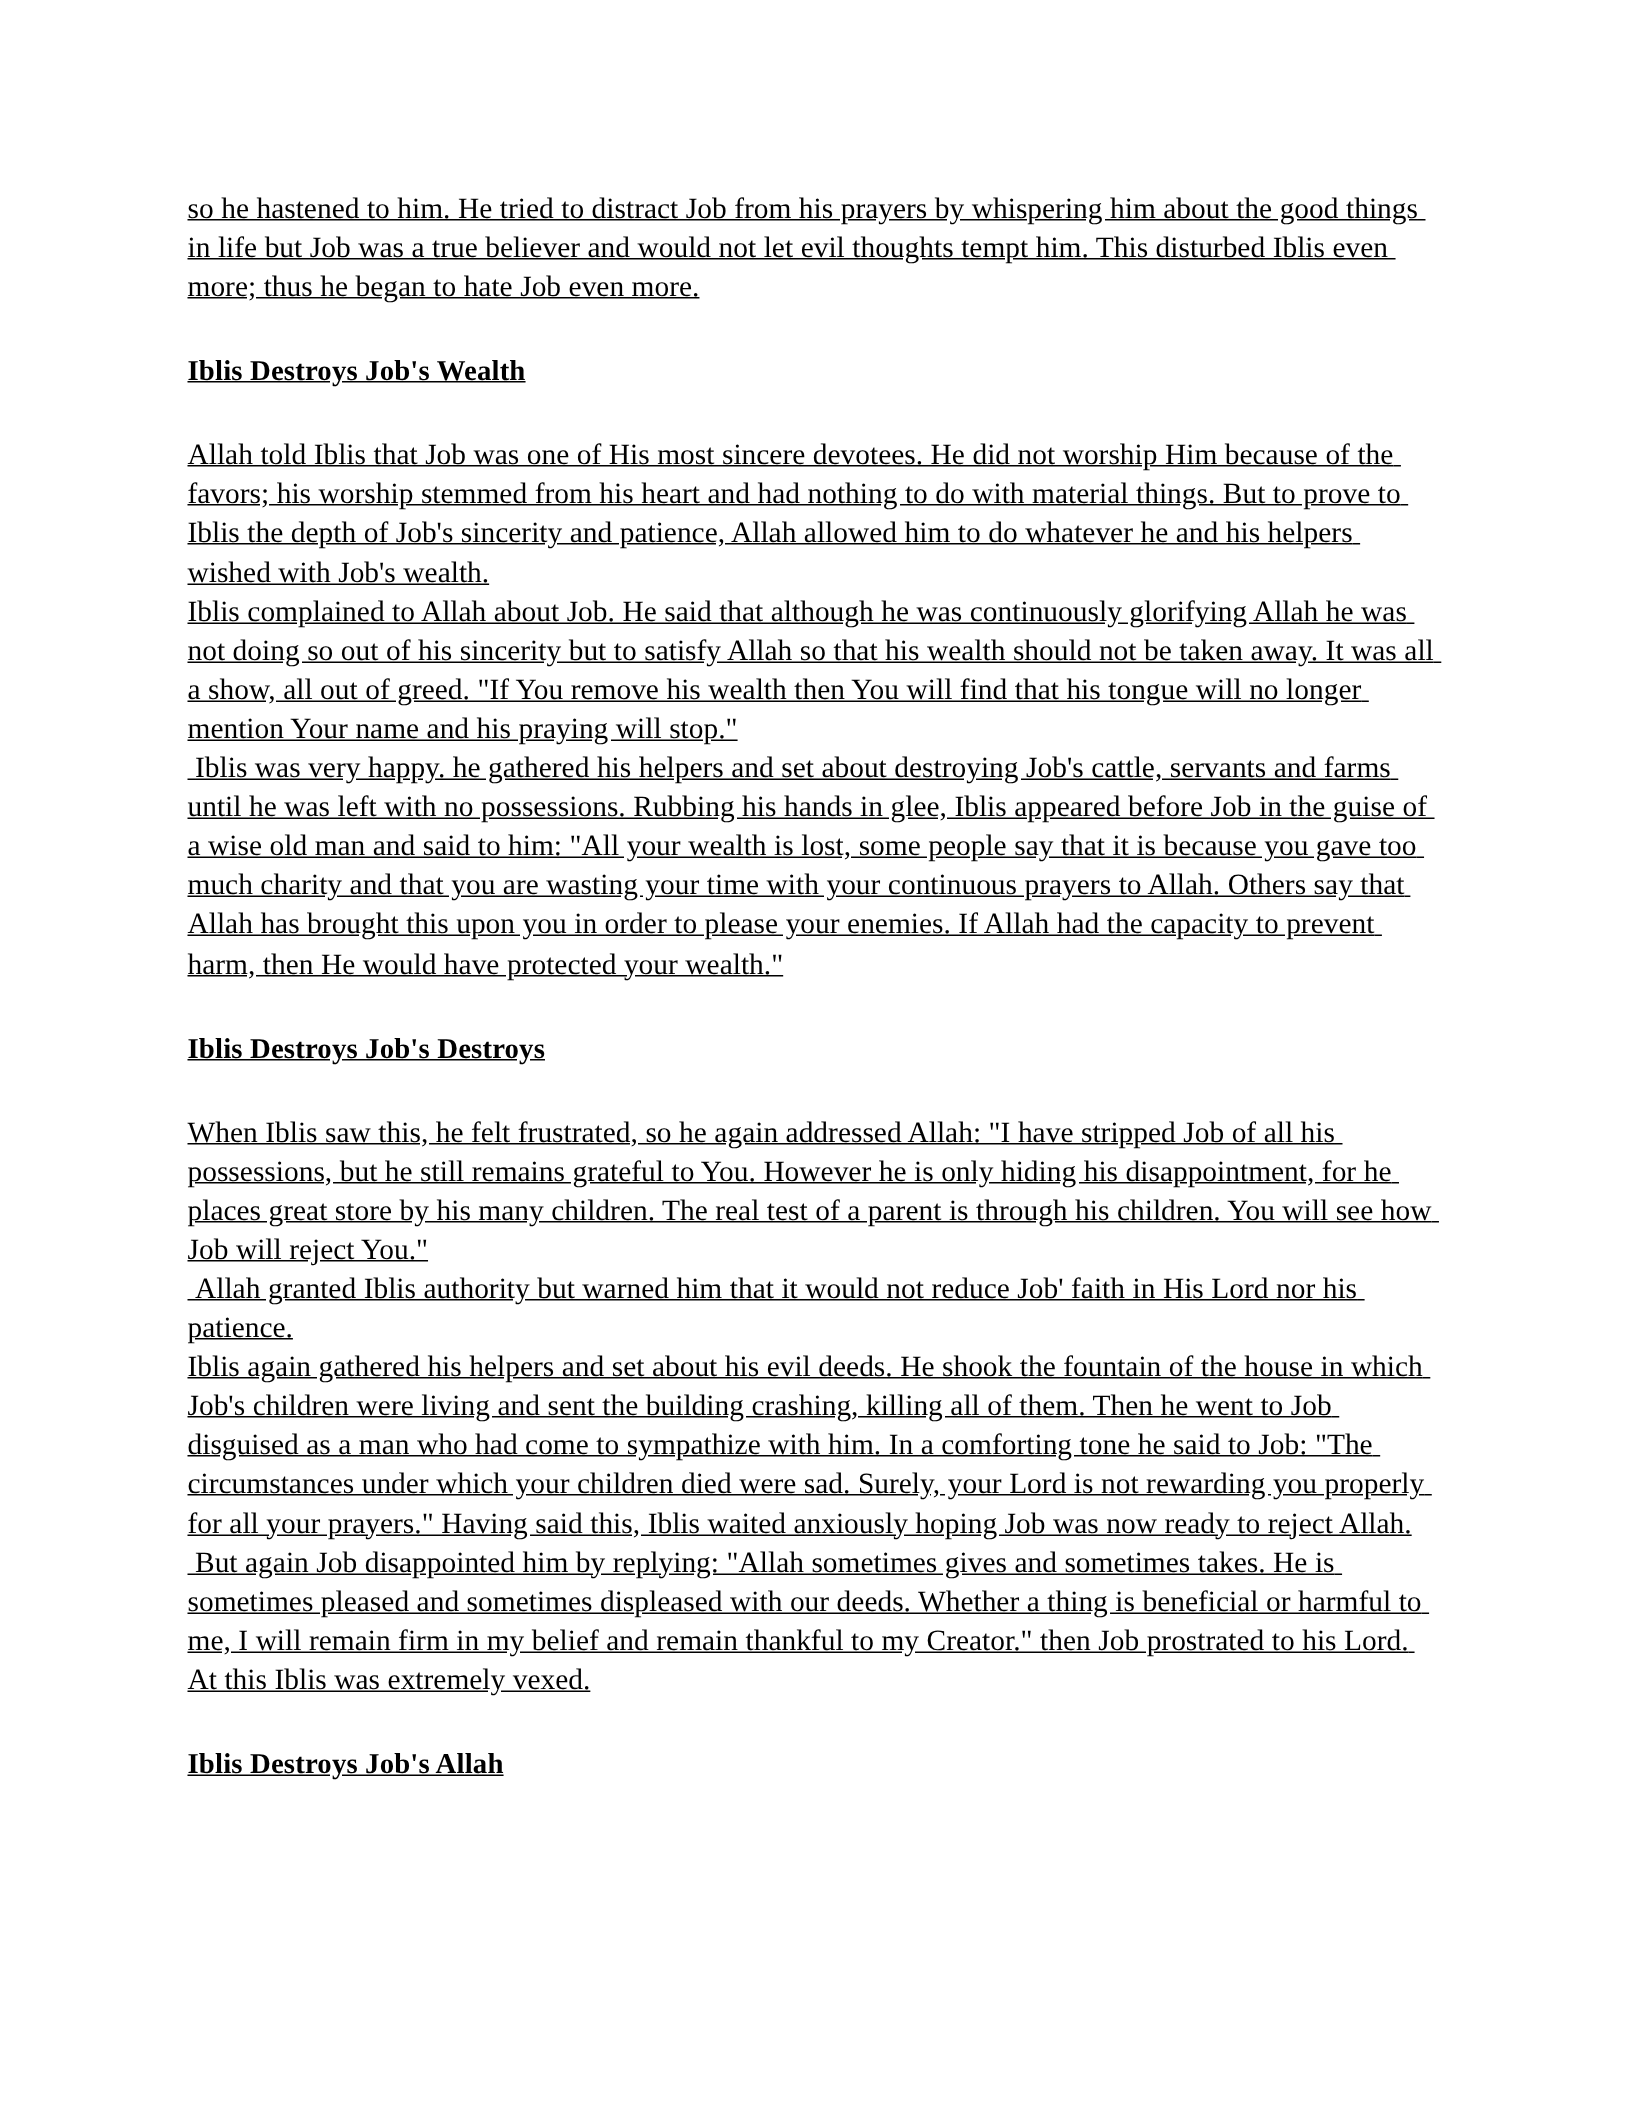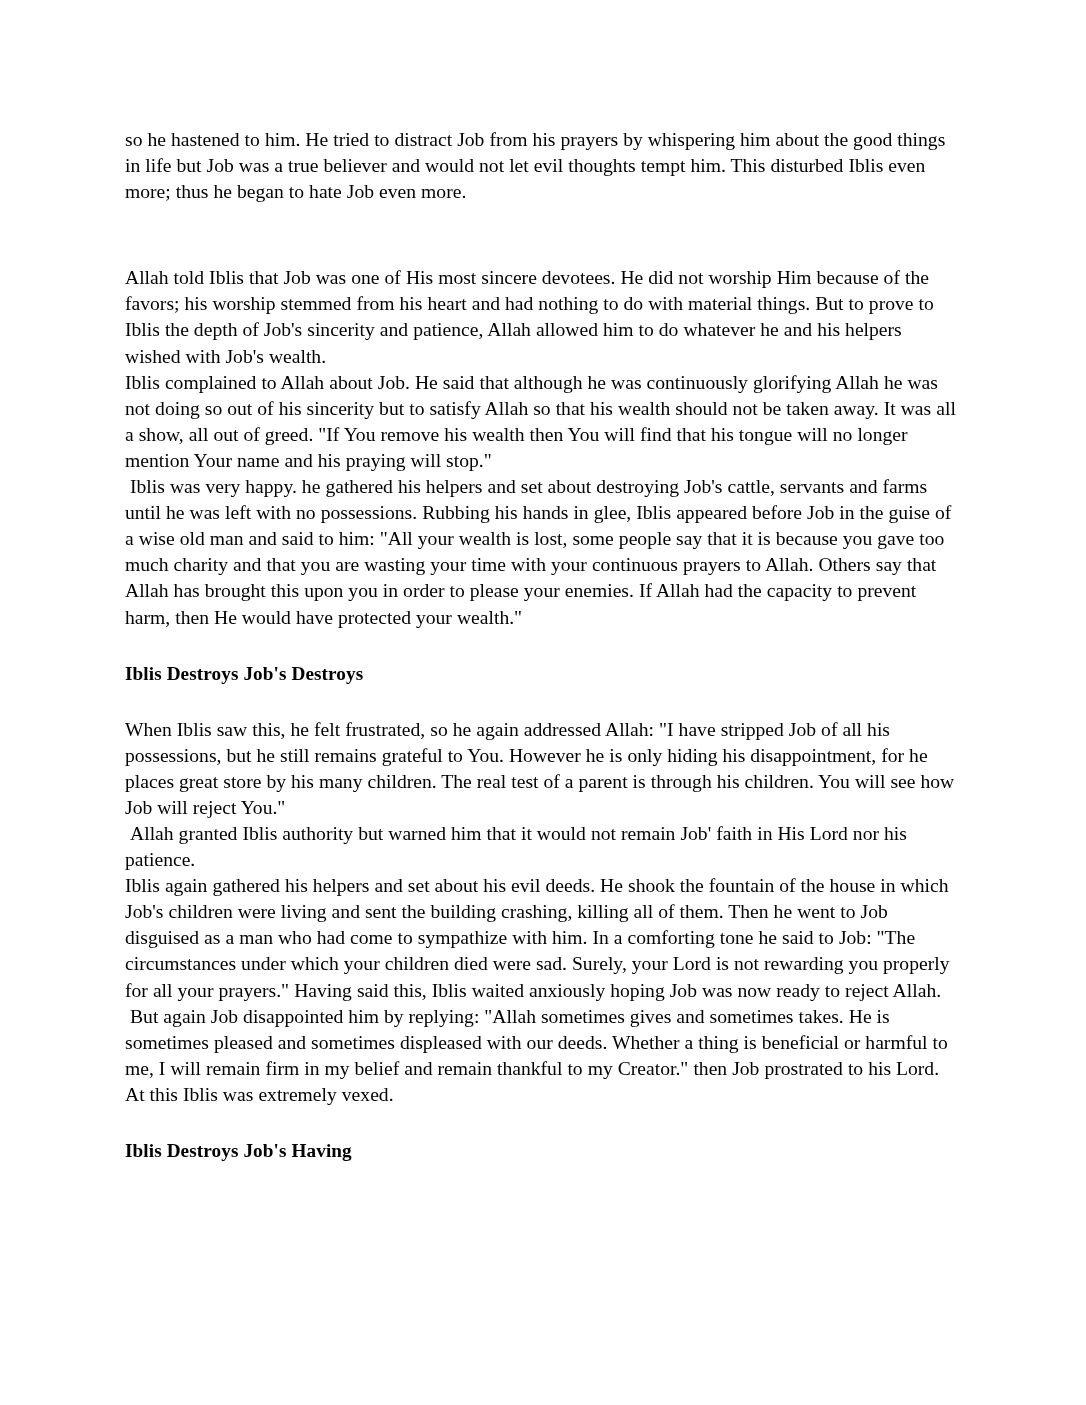--- a/index.html
+++ b/index.html
@@ -43,43 +43,44 @@
   h2.heading {
     margin: 0;
     font-size: 19.2px;
     line-height: 26px;
     font-weight: bold;
     text-align: left;
     letter-spacing: 0.1px;
   }
   .gap-before-heading { height: 30px; }
   .gap-after-heading  { height: 30px; }
-  .block { margin: 0; padding: 0; }
+  .block { margin: 0; padding: 0; text-decoration: underline; }
 </style>
 </head>
 <body>
 
 <div class="page">
   <div class="content">
 
     <p class="para block">so he hastened to him. He tried to distract Job from his prayers by whispering him about the good things in life but Job was a true believer and would not let evil thoughts tempt him. This disturbed Iblis even more; thus he began to hate Job even more.</p>
 
     <div class="gap-before-heading"></div>
+    <h2 class="heading block">Iblis Destroys Job's Wealth</h2>
     <div class="gap-after-heading"></div>
 
     <p class="para block">Allah told Iblis that Job was one of His most sincere devotees. He did not worship Him because of the favors; his worship stemmed from his heart and had nothing to do with material things. But to prove to Iblis the depth of Job's sincerity and patience, Allah allowed him to do whatever he and his helpers wished with Job's wealth.</p>
     <p class="para block">Iblis complained to Allah about Job. He said that although he was continuously glorifying Allah he was not doing so out of his sincerity but to satisfy Allah so that his wealth should not be taken away. It was all a show, all out of greed. "If You remove his wealth then You will find that his tongue will no longer mention Your name and his praying will stop."</p>
     <p class="para block"> Iblis was very happy. he gathered his helpers and set about destroying Job's cattle, servants and farms until he was left with no possessions. Rubbing his hands in glee, Iblis appeared before Job in the guise of a wise old man and said to him: "All your wealth is lost, some people say that it is because you gave too much charity and that you are wasting your time with your continuous prayers to Allah. Others say that Allah has brought this upon you in order to please your enemies. If Allah had the capacity to prevent harm, then He would have protected your wealth."</p>
 
     <div class="gap-before-heading"></div>
     <h2 class="heading block">Iblis Destroys Job's Destroys</h2>
     <div class="gap-after-heading"></div>
 
     <p class="para block">When Iblis saw this, he felt frustrated, so he again addressed Allah: "I have stripped Job of all his possessions, but he still remains grateful to You. However he is only hiding his disappointment, for he places great store by his many children. The real test of a parent is through his children. You will see how Job will reject You."</p>
-    <p class="para block"> Allah granted Iblis authority but warned him that it would not remain Job' faith in His Lord nor his patience.</p>
+    <p class="para block"> Allah granted Iblis authority but warned him that it would not reduce Job' faith in His Lord nor his patience.</p>
     <p class="para block">Iblis again gathered his helpers and set about his evil deeds. He shook the fountain of the house in which Job's children were living and sent the building crashing, killing all of them. Then he went to Job disguised as a man who had come to sympathize with him. In a comforting tone he said to Job: "The circumstances under which your children died were sad. Surely, your Lord is not rewarding you properly for all your prayers." Having said this, Iblis waited anxiously hoping Job was now ready to reject Allah.</p>
     <p class="para block"> But again Job disappointed him by replying: "Allah sometimes gives and sometimes takes. He is sometimes pleased and sometimes displeased with our deeds. Whether a thing is beneficial or harmful to me, I will remain firm in my belief and remain thankful to my Creator." then Job prostrated to his Lord. At this Iblis was extremely vexed.</p>
 
     <div class="gap-before-heading"></div>
-    <h2 class="heading block">Iblis Destroys Job's Having</h2>
+    <h2 class="heading block">Iblis Destroys Job's Allah</h2>
 
   </div>
 </div>
 
 </body></html>

